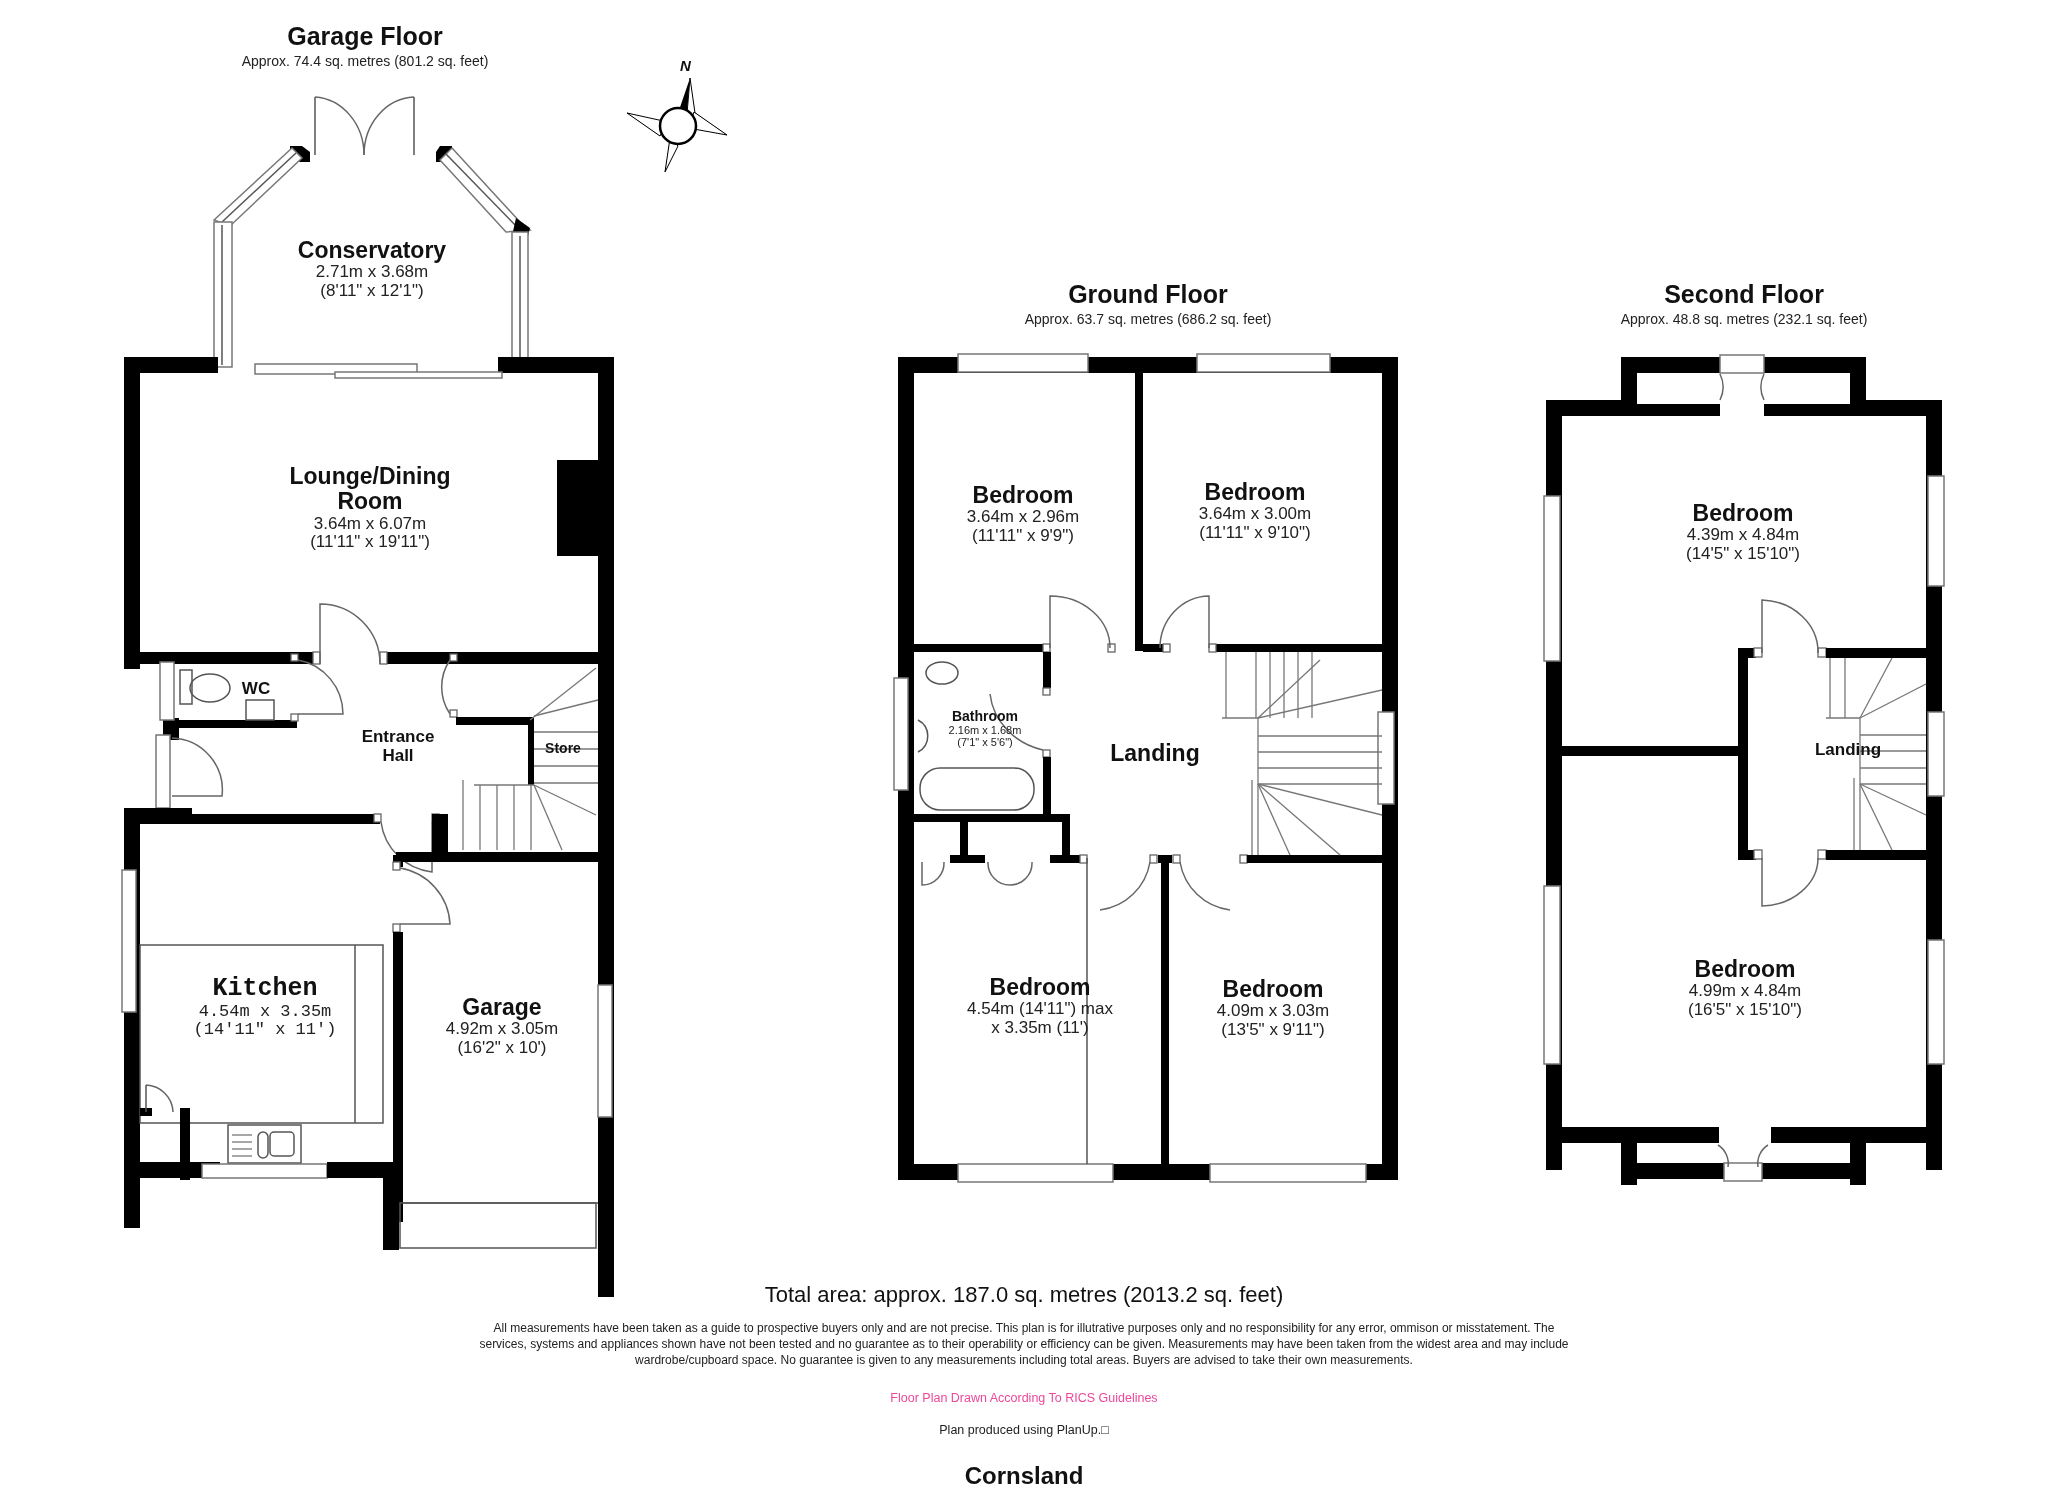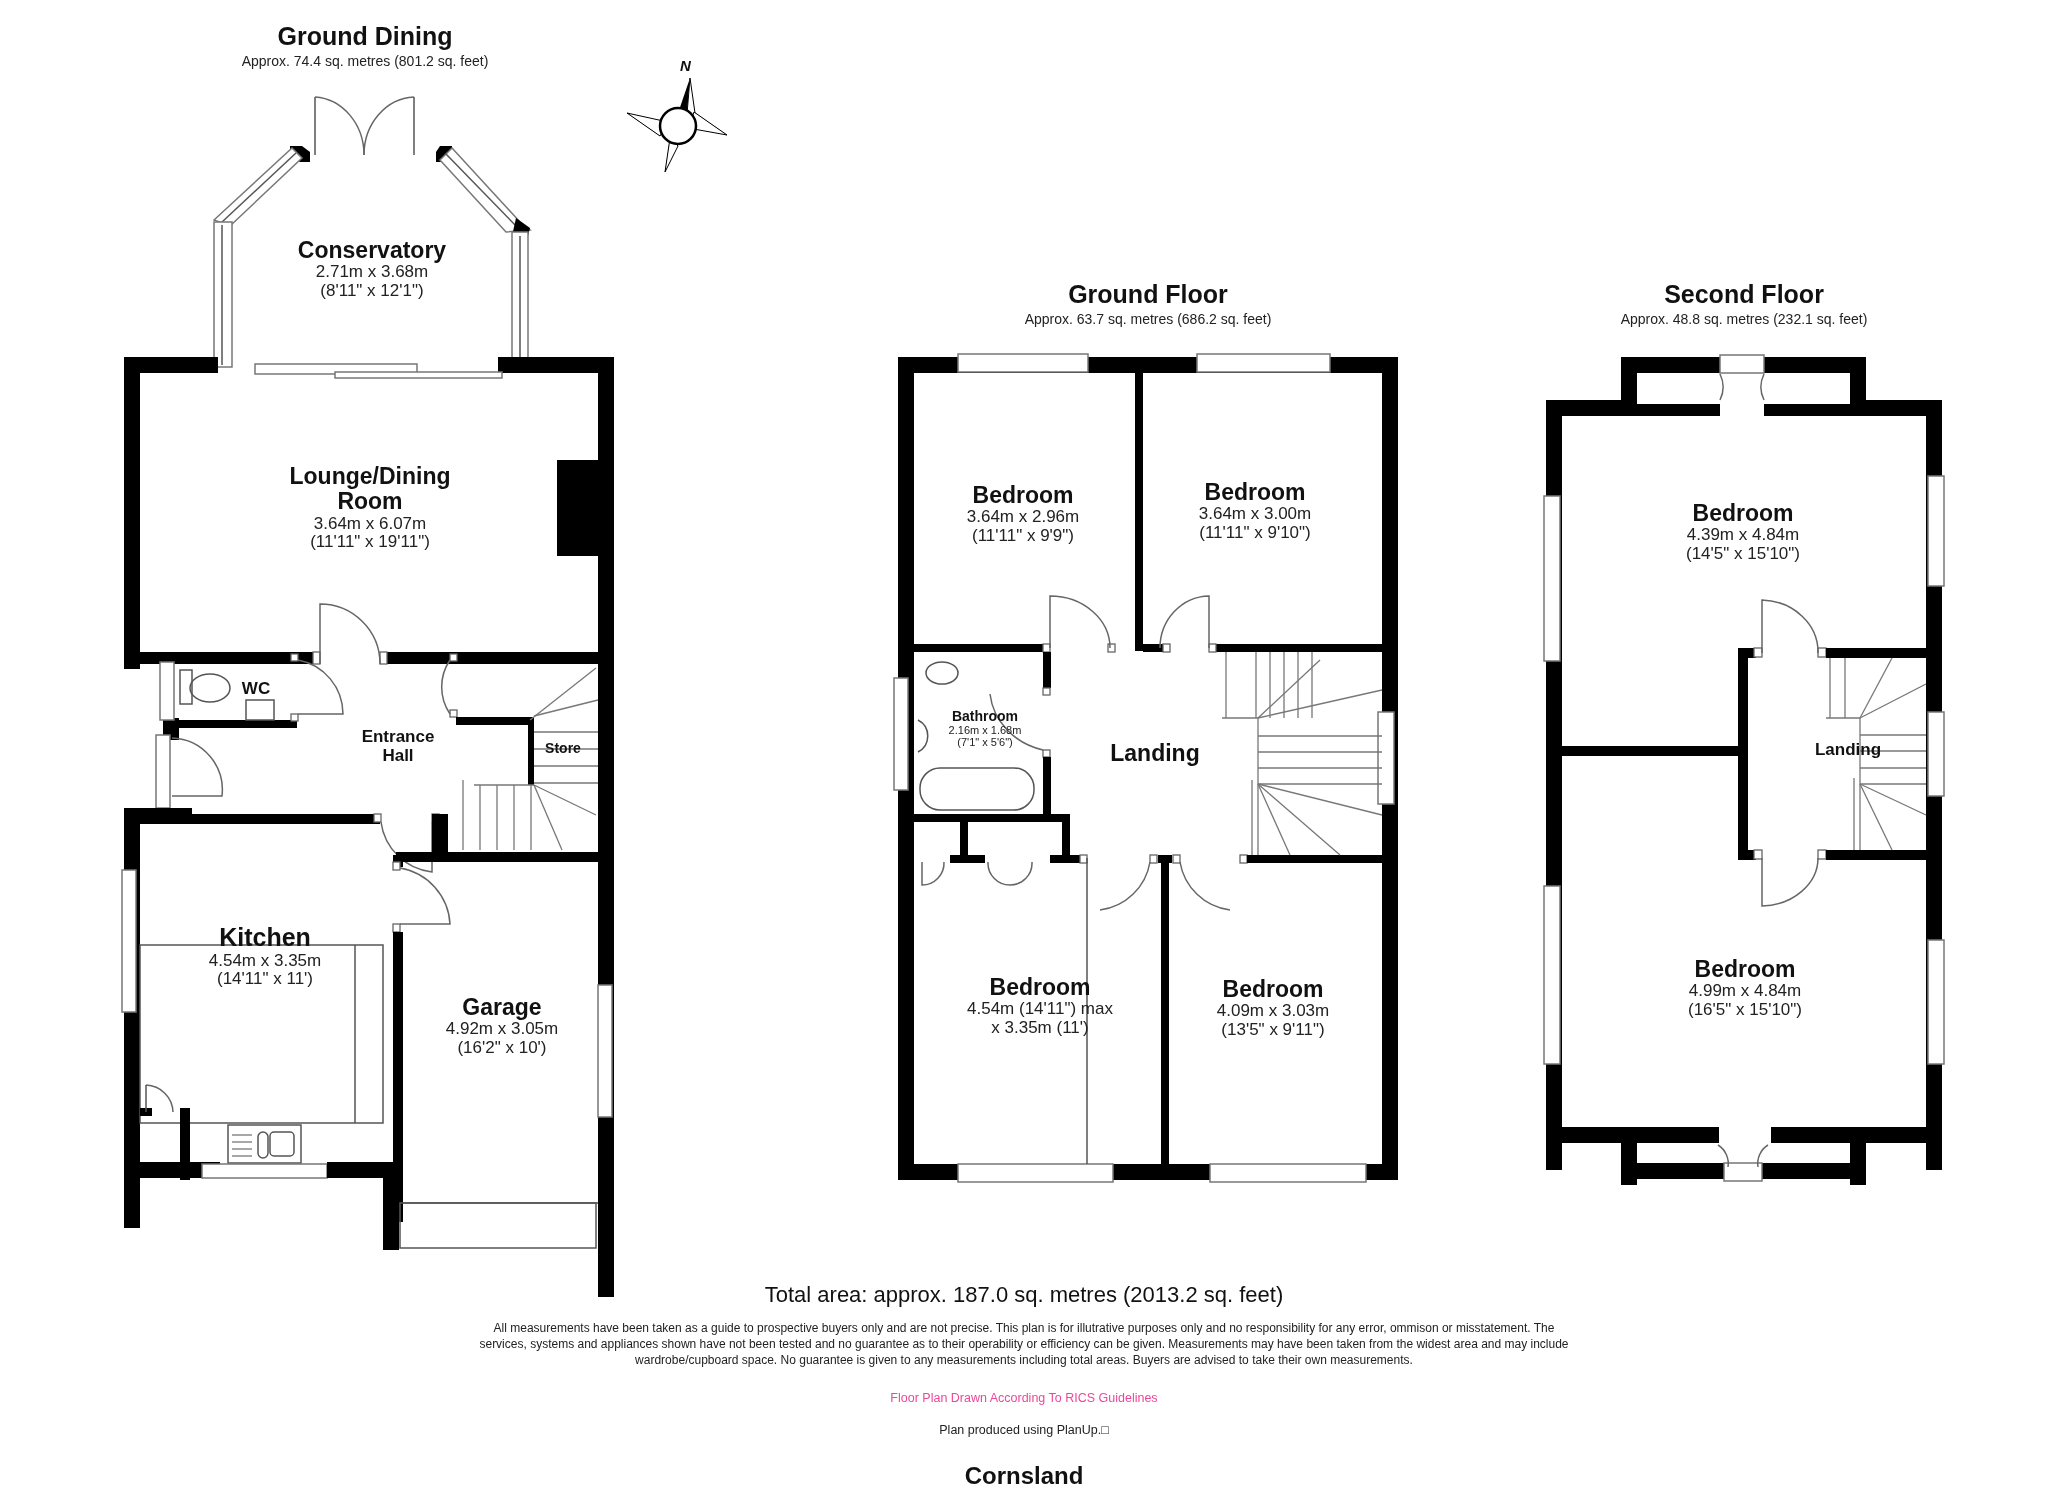--- a/index.html
+++ b/index.html
@@ -282,21 +282,21 @@
     <line class="stair" x1="1860" y1="718" x2="1860" y2="850"></line>
     <line class="stair" x1="1854" y1="778" x2="1854" y2="850"></line>
     <line class="stair" x1="1860" y1="784" x2="1926" y2="815"></line>
     <line class="stair" x1="1860" y1="784" x2="1892" y2="850"></line>
   </g>
 </svg>
 
 <div class="north">N</div>
 
 <div class="floor-title" style="left:365px; top:22px;">
-  <span class="ft">Ground Dining</span>
+  <span class="ft">Garage Floor</span>
   <span class="fa">Approx. 74.4 sq. metres (801.2 sq. feet)</span>
 </div>
 <div class="floor-title" style="left:1148px; top:280px;">
   <span class="ft">Ground Floor</span>
   <span class="fa">Approx. 63.7 sq. metres (686.2 sq. feet)</span>
 </div>
 <div class="floor-title" style="left:1744px; top:280px;">
   <span class="ft">Second Floor</span>
   <span class="fa">Approx. 48.8 sq. metres (232.1 sq. feet)</span>
 </div>
@@ -315,21 +315,21 @@
 <div class="lbl" style="left:256px; top:680px;">
   <span class="room-name sm" style="font-size:17px;">WC</span>
 </div>
 <div class="lbl" style="left:398px; top:728px;">
   <span class="room-name sm" style="font-size:17px;">Entrance</span>
   <span class="room-name sm" style="font-size:17px;">Hall</span>
 </div>
 <div class="lbl" style="left:563px; top:741px;">
   <span class="room-name sm">Store</span>
 </div>
-<div class="lbl" style="left:265px; top:924px;">
+<div class="lbl" style="left:265px; top:975px;font-family:Liberation Mono, monospace;">
   <span class="room-name lg">Kitchen</span>
   <span class="room-dim">4.54m x 3.35m</span>
   <span class="room-dim">(14'11" x 11')</span>
 </div>
 <div class="lbl" style="left:502px; top:995px;">
   <span class="room-name">Garage</span>
   <span class="room-dim">4.92m x 3.05m</span>
   <span class="room-dim">(16'2" x 10')</span>
 </div>
 

